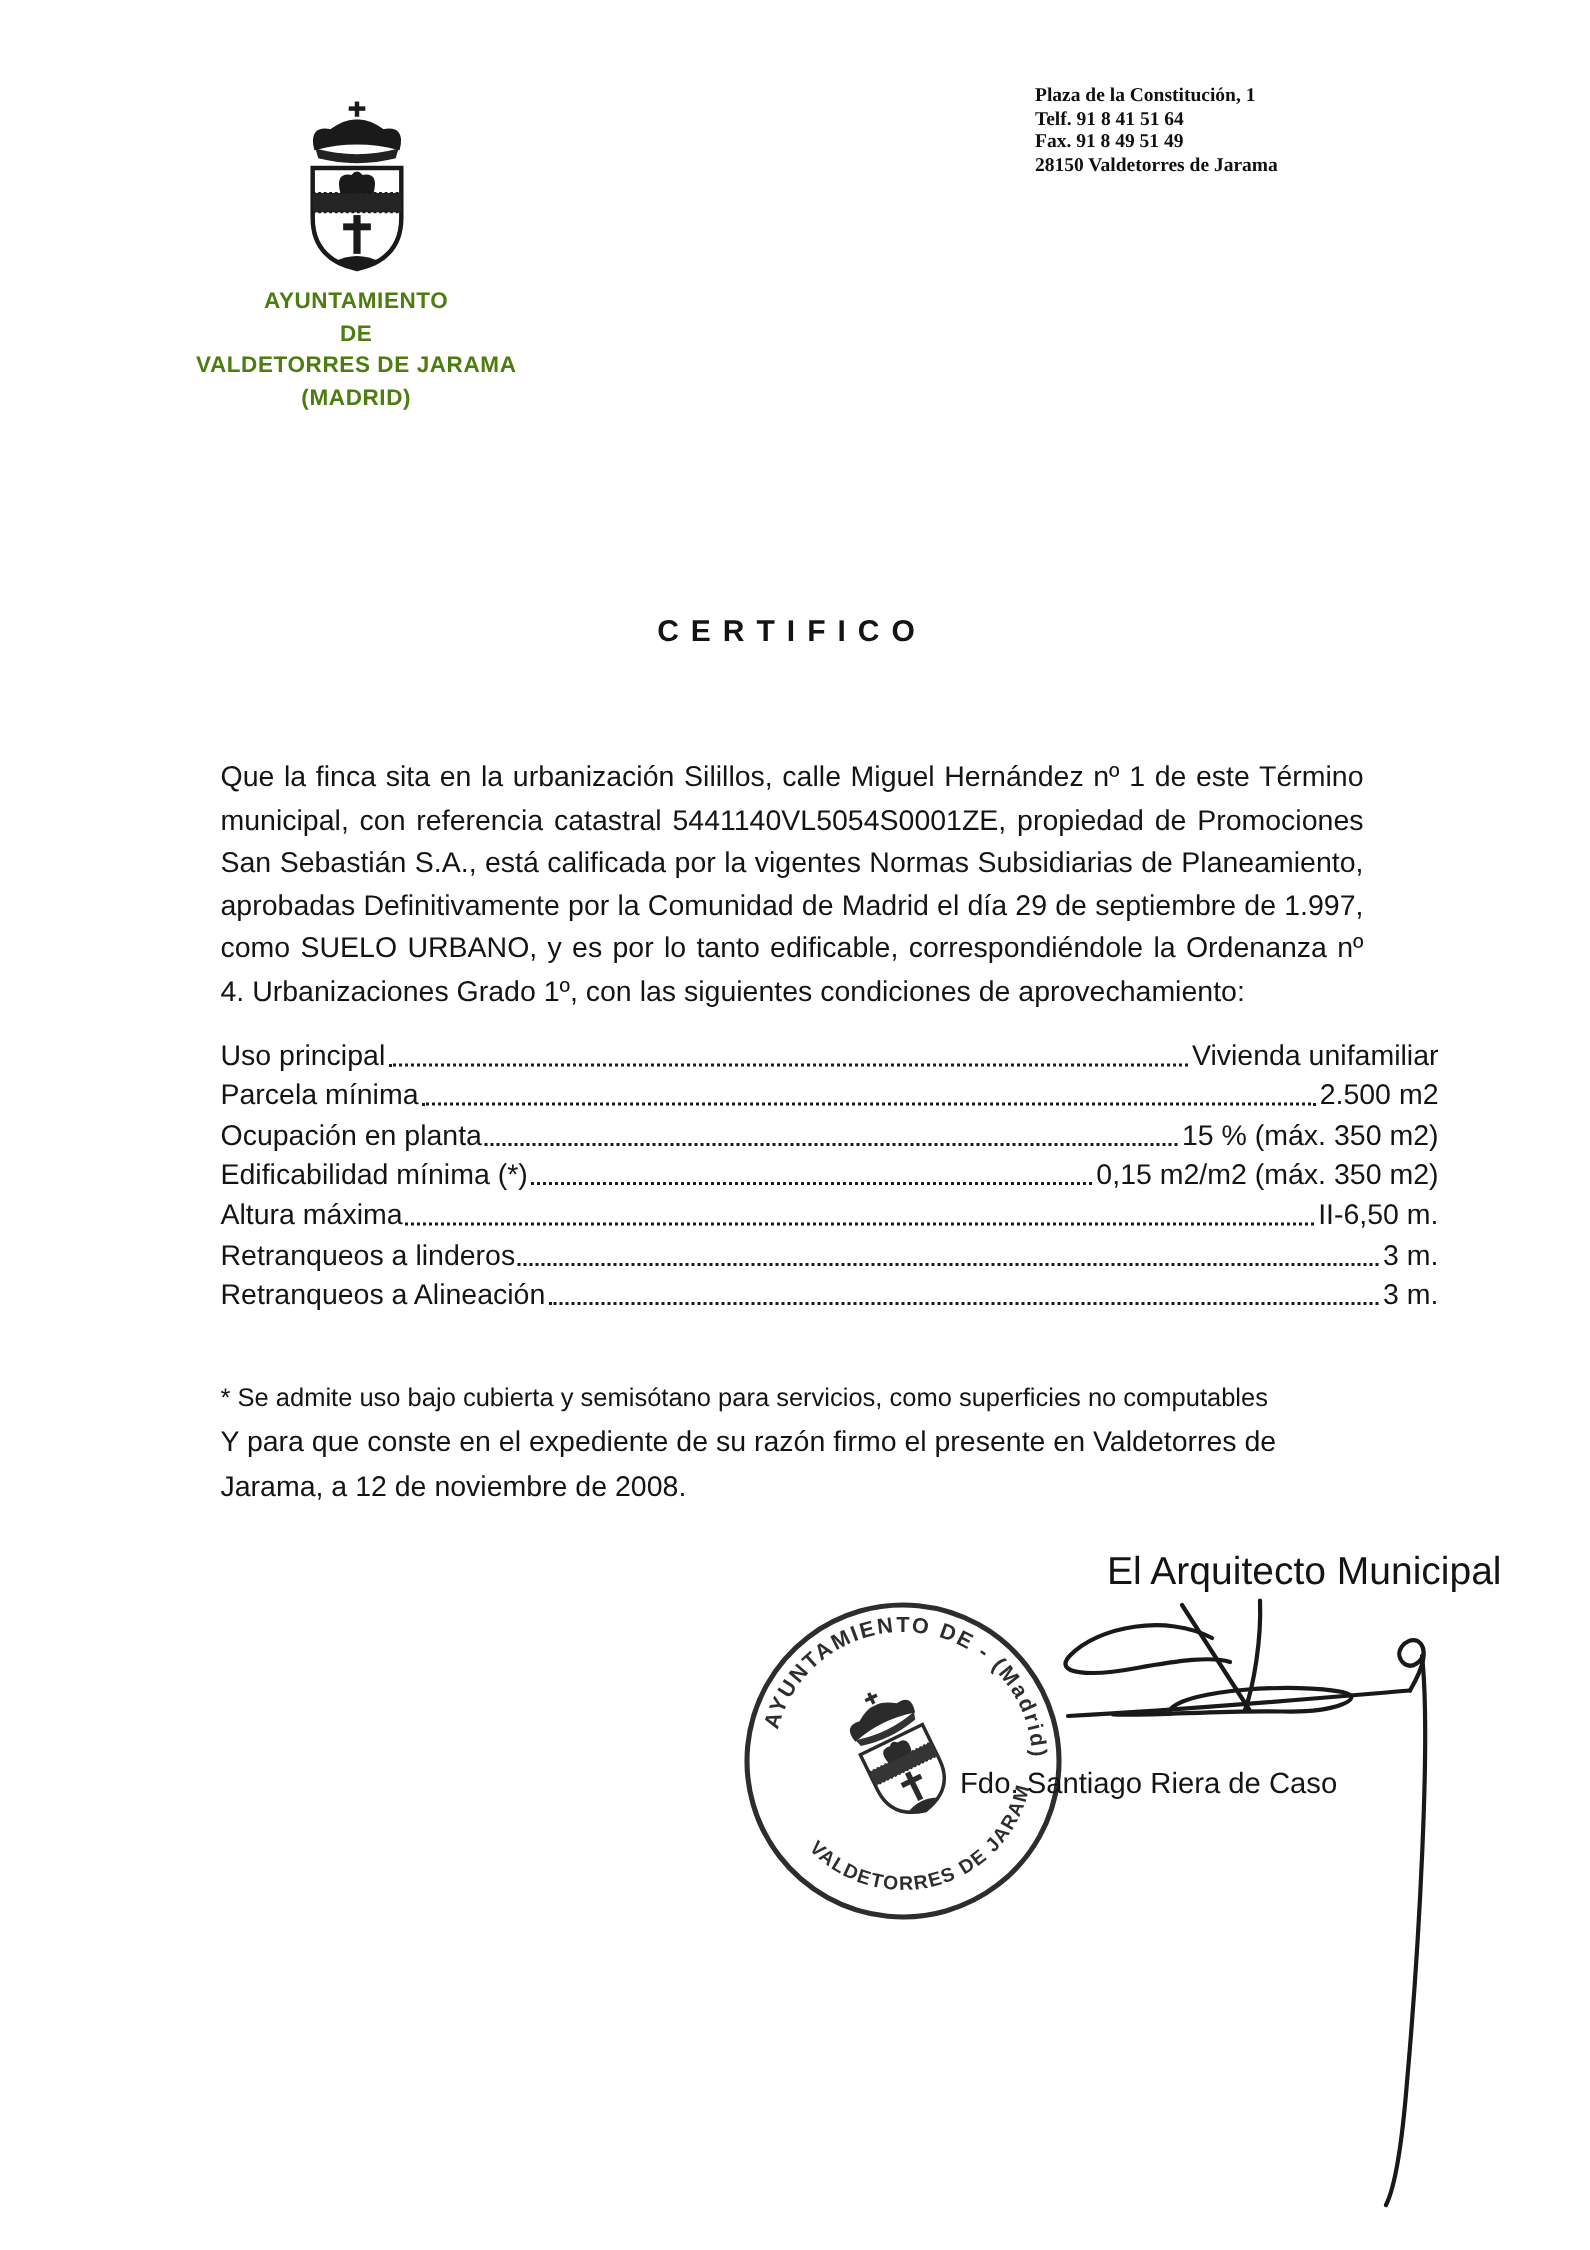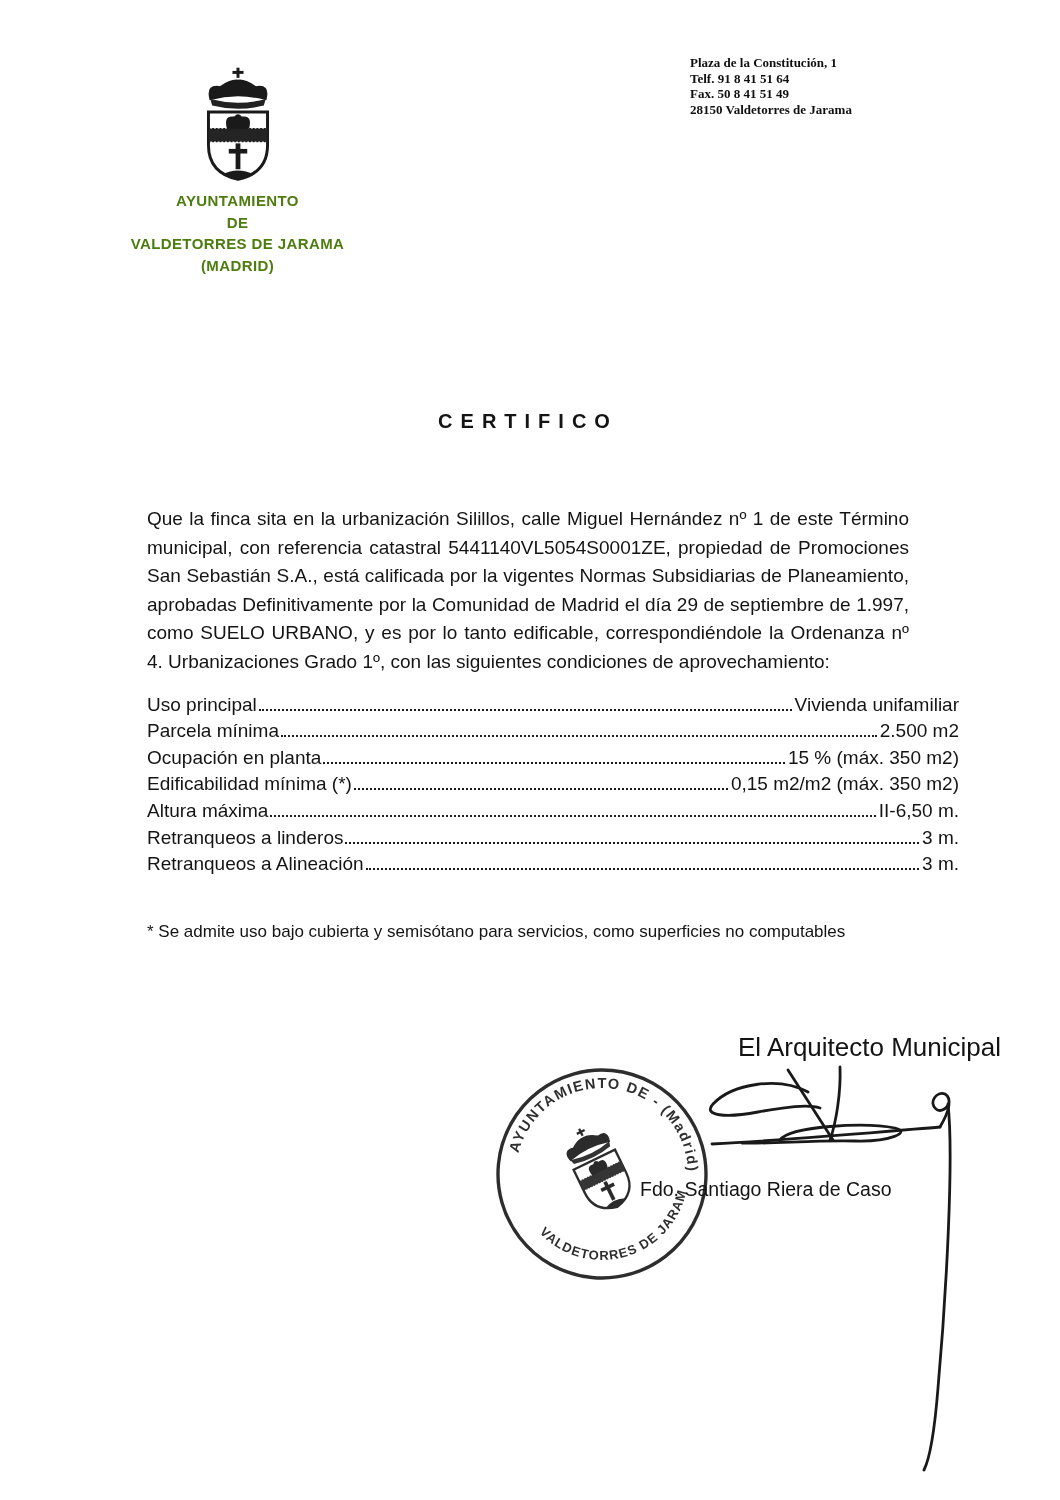--- a/index.html
+++ b/index.html
@@ -132,21 +132,21 @@
       <div>AYUNTAMIENTO</div>
       <div>DE</div>
       <div>VALDETORRES DE JARAMA</div>
       <div>(MADRID)</div>
     </div>
   </div>
 
   <div class="address-block">
     <div>Plaza de la Constitución, 1</div>
     <div>Telf. 91 8 41 51 64</div>
-    <div>Fax. 50 8 41 51 49</div>
+    <div>Fax. 91 8 49 51 49</div>
     <div>28150 Valdetorres de Jarama</div>
   </div>
 
 
   <div class="certify-heading">CERTIFICO</div>
 
   <p class="body-par">Que la finca sita en la urbanización Silillos, calle Miguel Hernández nº 1 de este Término municipal, con referencia catastral 5441140VL5054S0001ZE, propiedad de Promociones San Sebastián S.A., está calificada por la vigentes Normas Subsidiarias de Planeamiento, aprobadas Definitivamente por la Comunidad de Madrid el día 29 de septiembre de 1.997, como SUELO URBANO, y es por lo tanto edificable, correspondiéndole la Ordenanza nº 4. Urbanizaciones Grado 1º, con las siguientes condiciones de aprovechamiento:</p>
 
   <div class="conditions">
     <div class="cond-row">
@@ -181,20 +181,21 @@
     </div>
     <div class="cond-row">
       <span class="cond-label">Retranqueos a Alineación</span>
       <span class="leader"></span>
       <span class="cond-value">3 m.</span>
     </div>
   </div>
 
   <div class="footnote">* Se admite uso bajo cubierta y semisótano para servicios, como superficies no computables</div>
 
+  <p class="closing">Y para que conste en el expediente de su razón firmo el presente en Valdetorres de Jarama, a 12 de noviembre de 2008.</p>
 
   <div class="role-line">El Arquitecto Municipal</div>
 
   <div class="stamp">
     <svg width="220" height="220" viewBox="0 0 220 220">
       <circle cx="110" cy="110" r="104" fill="none" stroke="#1c1c1c" stroke-width="3.4"></circle>
       <path id="stamp-arc-top" d="M 25.3 95.1 A 86 86 0 1 1 180.4 159.4" fill="none"></path>
       <path id="stamp-arc-bottom" d="M 32.1 146.4 A 86 86 0 0 0 187.9 146.4" fill="none"></path>
       <text font-family="Liberation Sans, sans-serif" font-size="14.5" font-weight="bold" fill="#1c1c1c" letter-spacing="1.5">
         <textPath href="#stamp-arc-top" startOffset="50%" text-anchor="middle">AYUNTAMIENTO DE - (Madrid)</textPath>

